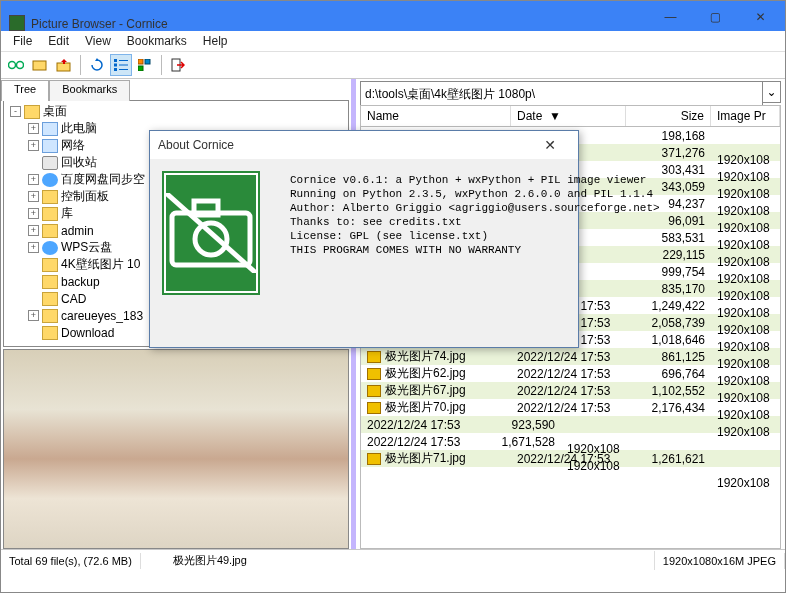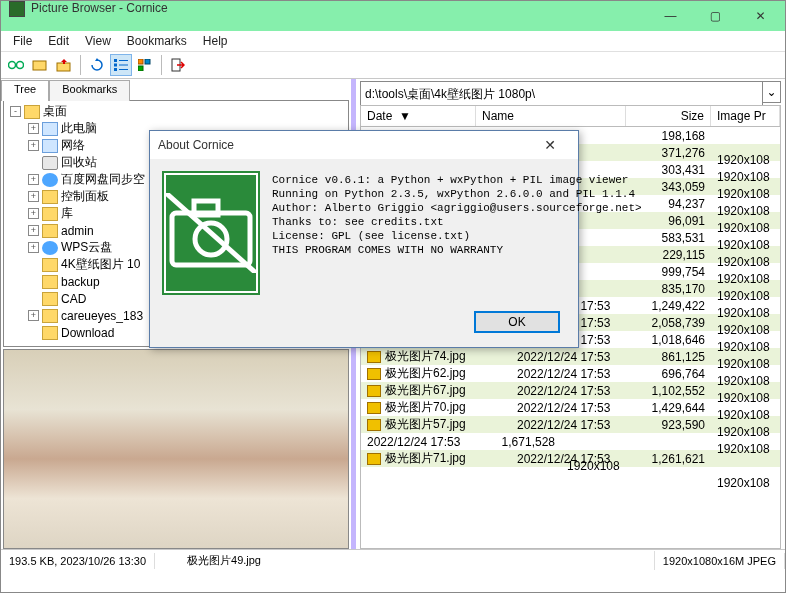--- a/index.html
+++ b/index.html
@@ -1,17 +1,17 @@
 <!DOCTYPE html>
 <html><head>
 <meta charset="utf-8">
 <style>
 * { margin:0; padding:0; box-sizing:border-box; font-family:"Microsoft YaHei","Segoe UI",Tahoma,sans-serif; font-size:12px; }
 body { background:#fff; width:786px; height:593px; overflow:hidden; position:relative; border:1px solid #888; }
-.titlebar { height:30px; background:#86efac; display:flex; align-items:flex-start; padding:0 2px; }
+.titlebar { height:30px; background:#3b82f6; display:flex; align-items:flex-end; padding:0 2px; }
 .titlebar .app-icon { width:16px; height:16px; margin:0 6px; background:#2a6b2a; border:1px solid #444; }
 .titlebar .title { flex:1; color:#333; font-size:12px; }
 .winbtns { display:flex; }
 .winbtn { width:45px; height:29px; display:flex; align-items:center; justify-content:center; color:#333; }
 .menubar { height:20px; display:flex; align-items:center; padding:0 4px; color:#222; }
 .menubar span { padding:2px 8px; }
 .toolbar { height:28px; border-top:1px solid #e0e0e0; border-bottom:1px solid #c8c8c8; display:flex; align-items:center; padding:0 4px; gap:2px; }
 .tbtn { width:22px; height:22px; display:flex; align-items:center; justify-content:center; border:1px solid transparent; }
 .tbtn.sel { background:#cde6f7; border-color:#7eb4ea; }
 .sep { width:1px; height:20px; background:#bbb; margin:0 3px; }
@@ -47,21 +47,21 @@
 .status { height:22px; border-top:1px solid #c8c8c8; display:flex; align-items:center; }
 .spane { padding:2px 8px; border-right:1px solid #ddd; font-size:11px; }
 .spane.wide{flex:1;margin-left:24px;}
 
 .about { position:absolute; left:148px; top:129px; width:430px; height:218px; background:#f0f0f0; border:1px solid #5a7ca8; box-shadow:2px 2px 8px rgba(0,0,0,0.3); z-index:10; }
 .about-title { height:28px; background:#fff; display:flex; align-items:center; padding:0 8px; color:#333; }
 .about-title .t { flex:1; }
 .about-close { width:40px; text-align:center; font-size:14px; }
 .about-body { padding:14px; display:flex; gap:14px; }
 .about-logo { width:120px; height:120px; background:#2a8a3a; display:flex; align-items:center; justify-content:center; border:2px solid #fff; box-shadow:0 0 0 2px #2a8a3a;}
-.about-text { font-family:"Courier New",monospace; font-size:11px; line-height:14px; white-space:pre; color:#000; }
+.about-text { font-family:"Courier New",monospace; font-size:11px; line-height:14px; white-space:pre; color:#000;margin-left:18px; }
 .about-ok { position:absolute; right:18px; bottom:14px; width:86px; height:22px; border:2px solid #0078d7; background:#e1e1e1; }
 </style>
 </head>
 <body>
 
 <div class="titlebar">
   <div class="app-icon"></div>
   <div class="title">Picture Browser - Cornice</div>
   <div class="winbtns">
     <div class="winbtn">—</div>
@@ -211,22 +211,22 @@
     <div class="preview">
       <div class="preview-inner"></div>
     </div>
   </div>
   <div class="right">
     <div class="pathbar">
       <input class="pathinput" value="d:\tools\桌面\4k壁纸图片 1080p\" style="">
       <div class="pathdrop">⌄</div>
     </div>
     <div class="listhead">
+      <div class="lh name">Name</div>
       <div class="lh date"><span>Date</span>&nbsp;&nbsp;▼</div>
-      <div class="lh name">Name</div>
       <div class="lh size">Size</div>
       <div class="lh imgp">Image Pr</div>
     </div>
     <div class="filelist" id="filelist">
         <div class="frow even">
           <div class="fc name">
             <span></span>
           </div>
           <div class="fc date"></div>
           <div class="fc size">198,168</div>
@@ -357,28 +357,24 @@
           <div class="fc date">2022/12/24 17:53</div>
           <div class="fc size">1,102,552</div>
           <div class="fc imgp">1920x108</div>
         </div>
         <div class="frow even">
           <div class="fc name">
             <span class="fimg"></span>
             <span>极光图片70.jpg</span>
           </div>
           <div class="fc date">2022/12/24 17:53</div>
-          <div class="fc size">1,429,644</div>
-          <div class="fc imgp">1920x108</div>
-        </div>
-        <div class="frow odd">
-          <div class="fc name">
-            <span class="fimg"></span>
-            <span>极光图片57.jpg</span>
-          </div>
+          <div class="fc size">2,176,434</div>
+          <div class="fc imgp">1920x108</div>
+        </div>
+        <div class="frow odd">
           <div class="fc date">2022/12/24 17:53</div>
           <div class="fc size">923,590</div>
           <div class="fc imgp">1920x108</div>
         </div>
         <div class="frow even">
           <div class="fc date">2022/12/24 17:53</div>
           <div class="fc size">1,671,528</div>
           <div class="fc imgp">1920x108</div>
         </div>
         <div class="frow odd">
@@ -388,21 +384,21 @@
           </div>
           <div class="fc date">2022/12/24 17:53</div>
           <div class="fc size">1,261,621</div>
           <div class="fc imgp">1920x108</div>
         </div>
       </div>
   </div>
 </div>
 
 <div class="status">
-  <div class="spane">193.5 KB, 2023/10/26 13:30</div>
+  <div class="spane">Total 69 file(s), (72.6 MB)</div>
   <div class="spane wide">极光图片49.jpg</div>
   <div class="spane">1920x1080x16M JPEG</div>
 </div>
 
 <div class="about">
   <div class="about-title">
     <div class="t">About Cornice</div>
     <div class="about-close">✕</div>
   </div>
   <div class="about-body">
@@ -414,14 +410,13 @@
           <line x1="0" y1="0" x2="90" y2="80" stroke="#fff" stroke-width="5"></line>
         </svg>
     </div>
     <div class="about-text">Cornice v0.6.1: a Python + wxPython + PIL image viewer
 Running on Python 2.3.5, wxPython 2.6.0.0 and PIL 1.1.4
 Author: Alberto Griggio &lt;agriggio@users.sourceforge.net&gt;
 Thanks to: see credits.txt
 License: GPL (see license.txt)
 THIS PROGRAM COMES WITH NO WARRANTY</div>
   </div>
-  <button class="about-ok">OK</button>
 </div>
 
 </body></html>

